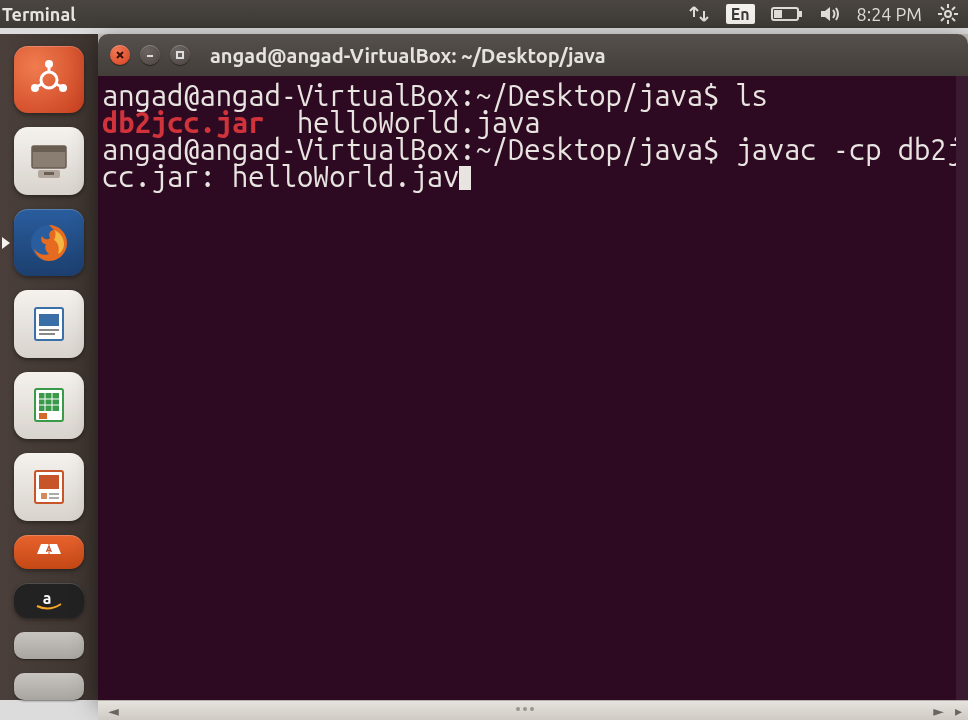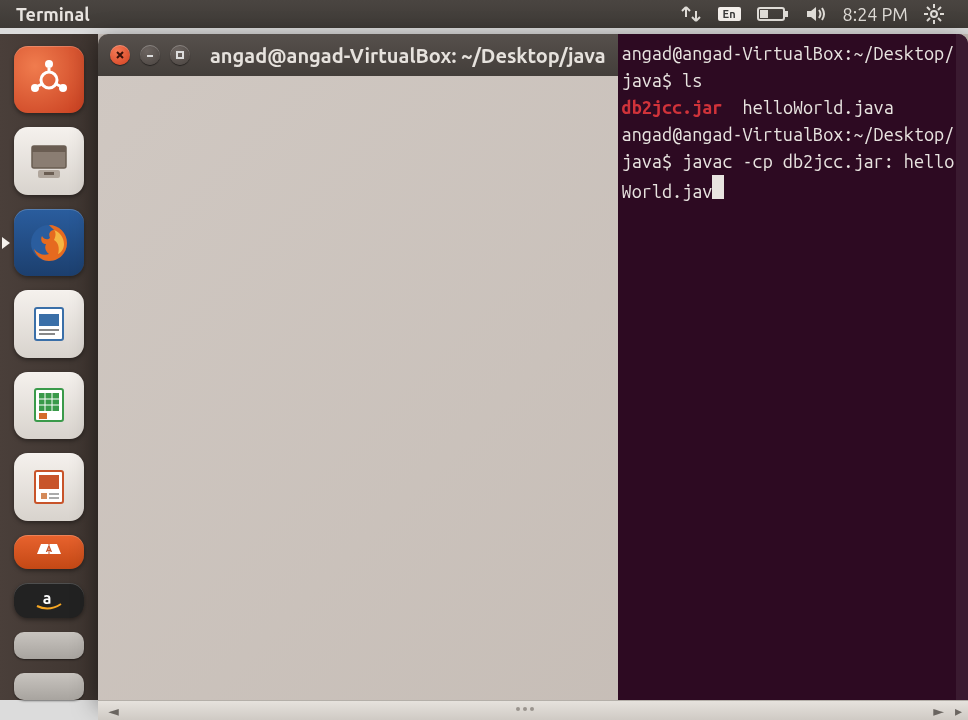--- a/index.html
+++ b/index.html
@@ -15,42 +15,42 @@
 
 .menubar {
   position: absolute;
   top: 0; left: 0; right: 0;
   height: 28px;
   background: linear-gradient(to bottom, #4a4541 0%, #3e3a36 100%);
   display: flex;
   align-items: center;
   color: #e8e4e0;
   font-size: 18px;
-  padding: 0 16px;
+  padding: 0 2px;
 }
 .menubar .app-label {
   font-weight: bold;
   flex: 0 0 auto;
 }
 .menubar .spacer { flex: 1; }
 .menubar .indicator {
   display: flex;
   align-items: center;
   margin: 0 8px;
   color: #e0ddd8;
   font-size: 15px;
 }
 .menubar .indicator svg { display: block; }
 .menubar .lang-box {
   background: #f4f0ec;
   color: #3a3a3a;
   padding: 1px 5px;
   border-radius: 2px;
   font-weight: bold;
-  font-size: 11px;
+  font-size: 16px;
   text-align: center;
 }
 .menubar .clock { font-size: 18px; }
 
 
 .launcher {
   position: absolute;
   top: 34px;
   left: 0;
   bottom: 20px;
@@ -109,21 +109,21 @@
 }
 
 
 .term-window {
   position: absolute;
   top: 0;
   left: 0;
   right: 0;
   bottom: 0;
   display: flex;
-  flex-direction: row;
+  flex-direction: column;
   border-radius: 10px 10px 0 0;
   overflow: hidden;
   box-shadow: 0 6px 24px rgba(0,0,0,0.5);
 }
 .term-titlebar {
   height: 42px;
   background: linear-gradient(to bottom, #56504c 0%, #433e3a 100%);
   display: flex;
   align-items: center;
   padding: 0 12px;
@@ -141,21 +141,21 @@
   margin-left: 10px;
   color: #e6e2dd;
   font-size: 20px;
   font-weight: bold;
 }
 .term-body {
   flex: 1;
   background: #2d0a22;
   color: #e8e4e0;
   font-family: "Ubuntu Mono", "DejaVu Sans Mono", monospace;
-  font-size: 18px;
+  font-size: 29px;
   line-height: 27px;
   padding: 6px 4px;
   white-space: pre-wrap;
   word-break: break-all;
   position: relative;
 }
 .term-body .red { color: #d0333a; font-weight: bold; }
 .cursor {
   display: inline-block;
   width: 12px;

